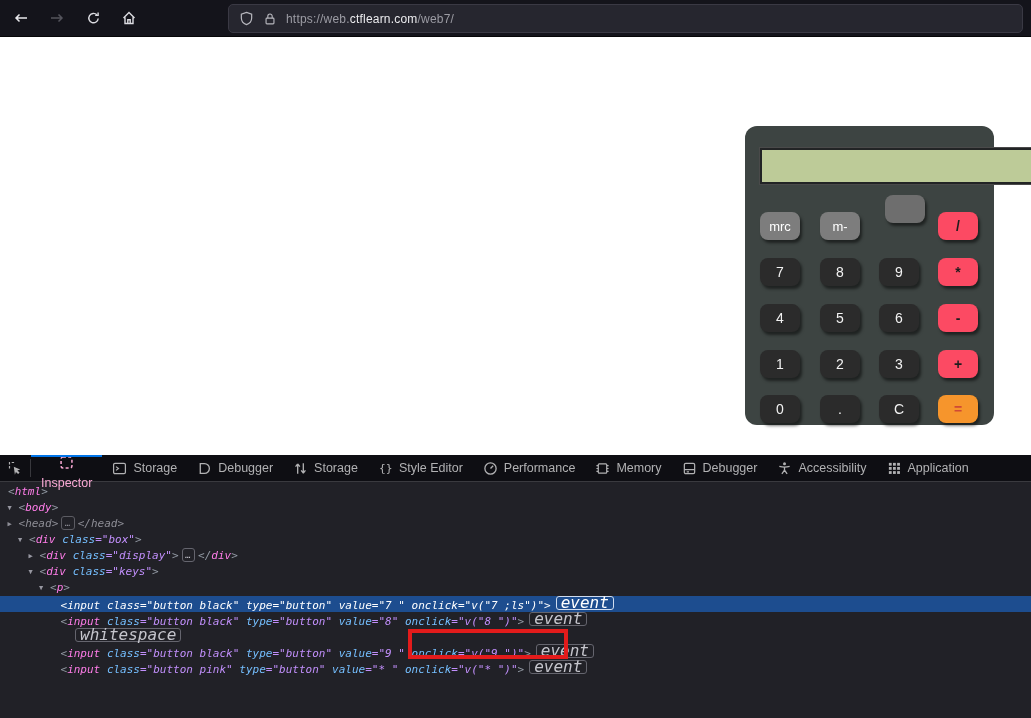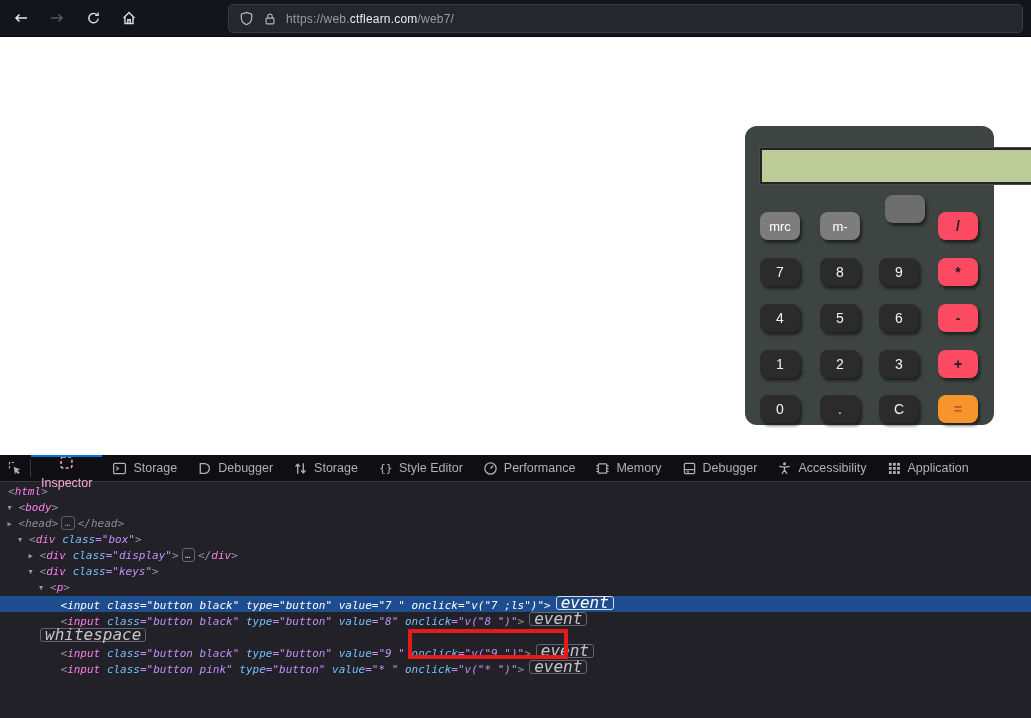--- a/index.html
+++ b/index.html
@@ -242,20 +242,20 @@
     <div class="markup" id="markup">
         <div class="mrow" style="padding-left: 8px;"><span class="pt-p">&lt;</span><span class="pt-tag">html</span><span class="pt-p">&gt;</span></div>
         <div class="mrow" style="padding-left: 7.5px;"><span class="twisty">▼</span><span class="pt-p">&lt;</span><span class="pt-tag">body</span><span class="pt-p">&gt;</span></div>
         <div class="mrow dim" style="padding-left: 7.5px;"><span class="twisty">▶</span><span class="pt-p">&lt;</span><span class="pt-tag">head</span><span class="pt-p">&gt;</span><span class="badge ell">…</span><span class="pt-p">&lt;/</span><span class="pt-tag">head</span><span class="pt-p">&gt;</span></div>
         <div class="mrow" style="padding-left: 18px;"><span class="twisty">▼</span><span class="pt-p">&lt;</span><span class="pt-tag">div</span><span class="pt-plain"> </span><span class="pt-attr">class</span><span class="pt-val">="box"</span><span class="pt-p">&gt;</span></div>
         <div class="mrow" style="padding-left: 28.5px;"><span class="twisty">▶</span><span class="pt-p">&lt;</span><span class="pt-tag">div</span><span class="pt-plain"> </span><span class="pt-attr">class</span><span class="pt-val">="display"</span><span class="pt-p">&gt;</span><span class="badge ell">…</span><span class="pt-p">&lt;/</span><span class="pt-tag">div</span><span class="pt-p">&gt;</span></div>
         <div class="mrow" style="padding-left: 28.5px;"><span class="twisty">▼</span><span class="pt-p">&lt;</span><span class="pt-tag">div</span><span class="pt-plain"> </span><span class="pt-attr">class</span><span class="pt-val">="keys"</span><span class="pt-p">&gt;</span></div>
         <div class="mrow" style="padding-left: 39px;"><span class="twisty">▼</span><span class="pt-p">&lt;</span><span class="pt-tag">p</span><span class="pt-p">&gt;</span></div>
         <div class="mrow selected" style="padding-left: 49.5px;"><span class="twisty"></span><span class="pt-p">&lt;</span><span class="pt-tag">input</span><span class="pt-plain"> </span><span class="pt-attr">class</span><span class="pt-val">="button black"</span><span class="pt-plain"> </span><span class="pt-attr">type</span><span class="pt-val">="button"</span><span class="pt-plain"> </span><span class="pt-attr">value</span><span class="pt-val">="7 "</span><span class="pt-plain"> </span><span class="pt-attr">onclick</span><span class="pt-val">="v("7 ;ls")"</span><span class="pt-p">&gt;</span><span class="badge">event</span></div>
         <div class="mrow" style="padding-left: 49.5px;"><span class="twisty"></span><span class="pt-p">&lt;</span><span class="pt-tag">input</span><span class="pt-plain"> </span><span class="pt-attr">class</span><span class="pt-val">="button black"</span><span class="pt-plain"> </span><span class="pt-attr">type</span><span class="pt-val">="button"</span><span class="pt-plain"> </span><span class="pt-attr">value</span><span class="pt-val">="8"</span><span class="pt-plain"> </span><span class="pt-attr">onclick</span><span class="pt-val">="v("8 ")"</span><span class="pt-p">&gt;</span><span class="badge">event</span></div>
-        <div class="mrow" style="padding-left: 24px;"><span class="twisty"></span><span class="badge">whitespace</span></div>
+        <div class="mrow" style="padding-left: 59px;"><span class="twisty"></span><span class="badge">whitespace</span></div>
         <div class="mrow" style="padding-left: 49.5px;"><span class="twisty"></span><span class="pt-p">&lt;</span><span class="pt-tag">input</span><span class="pt-plain"> </span><span class="pt-attr">class</span><span class="pt-val">="button black"</span><span class="pt-plain"> </span><span class="pt-attr">type</span><span class="pt-val">="button"</span><span class="pt-plain"> </span><span class="pt-attr">value</span><span class="pt-val">="9 "</span><span class="pt-plain"> </span><span class="pt-attr">onclick</span><span class="pt-val">="v("9 ")"</span><span class="pt-p">&gt;</span><span class="badge">event</span></div>
         <div class="mrow" style="padding-left: 49.5px;"><span class="twisty"></span><span class="pt-p">&lt;</span><span class="pt-tag">input</span><span class="pt-plain"> </span><span class="pt-attr">class</span><span class="pt-val">="button pink"</span><span class="pt-plain"> </span><span class="pt-attr">type</span><span class="pt-val">="button"</span><span class="pt-plain"> </span><span class="pt-attr">value</span><span class="pt-val">="* "</span><span class="pt-plain"> </span><span class="pt-attr">onclick</span><span class="pt-val">="v("* ")"</span><span class="pt-p">&gt;</span><span class="badge">event</span></div>
       </div>
   </div>
 
   <div class="redbox"></div>
 </div>
 
 </body></html>

